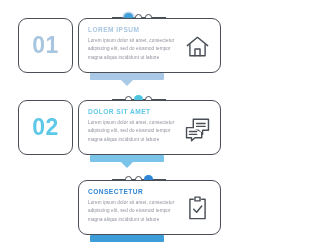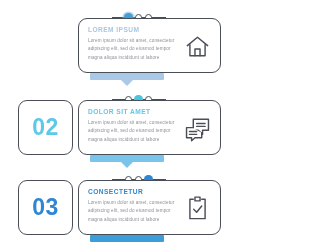--- a/index.html
+++ b/index.html
@@ -177,20 +177,23 @@
 
   <div class="row r0">
 
     <div class="dots">
       <div class="hline"></div>
       <div class="dot d0 on halo" style="background: rgb(63, 159, 214);"></div>
       <div class="dot d1"></div>
       <div class="dot d2"></div>
     </div>
 
+    <div class="num-card">
+      <span class="num" style="color: rgb(169, 198, 224);">01</span>
+    </div>
 
     <div class="content-card">
       <div class="txt-wrap">
         <div class="head" style="color: rgb(169, 198, 224);">LOREM IPSUM</div>
         <div class="body-txt">Lorem ipsum dolor sit amet, consectetur adipiscing elit, sed do eiusmod tempor magna aliqua incididunt ut labore</div>
       </div>
       <div class="card-icon">
         <svg viewBox="0 0 32 32" fill="none" stroke="#4a4f57" stroke-width="1.7" stroke-linecap="round" stroke-linejoin="round">
           <path d="M4 15 L16 5 L28 15"></path>
           <path d="M7 14 L7 27 L25 27 L25 14"></path>
@@ -241,23 +244,20 @@
 
   <div class="row r2">
 
     <div class="dots">
       <div class="hline"></div>
       <div class="dot d0"></div>
       <div class="dot d1"></div>
       <div class="dot d2 on" style="background: rgb(47, 134, 212);"></div>
     </div>
 
-    <div class="num-card">
-      <span class="num" style="color: rgb(47, 134, 212);">03</span>
-    </div>
 
     <div class="content-card">
       <div class="txt-wrap">
         <div class="head" style="color: rgb(47, 134, 212);">CONSECTETUR</div>
         <div class="body-txt">Lorem ipsum dolor sit amet, consectetur adipiscing elit, sed do eiusmod tempor magna aliqua incididunt ut labore</div>
       </div>
       <div class="card-icon">
         <svg viewBox="0 0 32 32" fill="none" stroke="#4a4f57" stroke-width="1.7" stroke-linecap="round" stroke-linejoin="round">
           <path d="M11 5 L7 5 L7 28 L25 28 L25 5 L21 5"></path>
           <path d="M13 2.5 L19 2.5 L19 7 L13 7 Z"></path>

